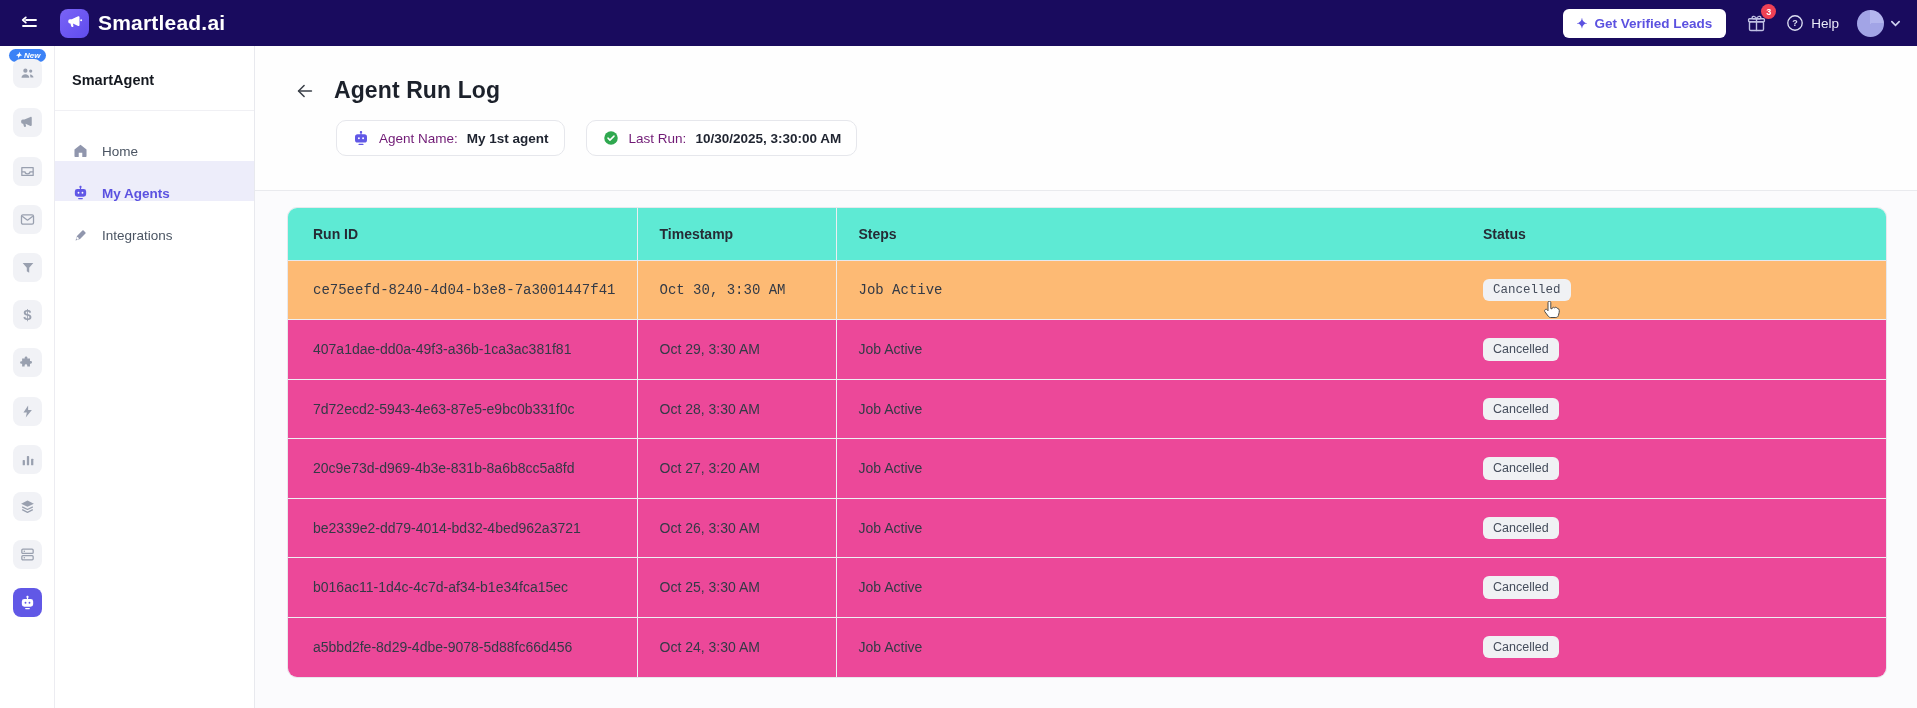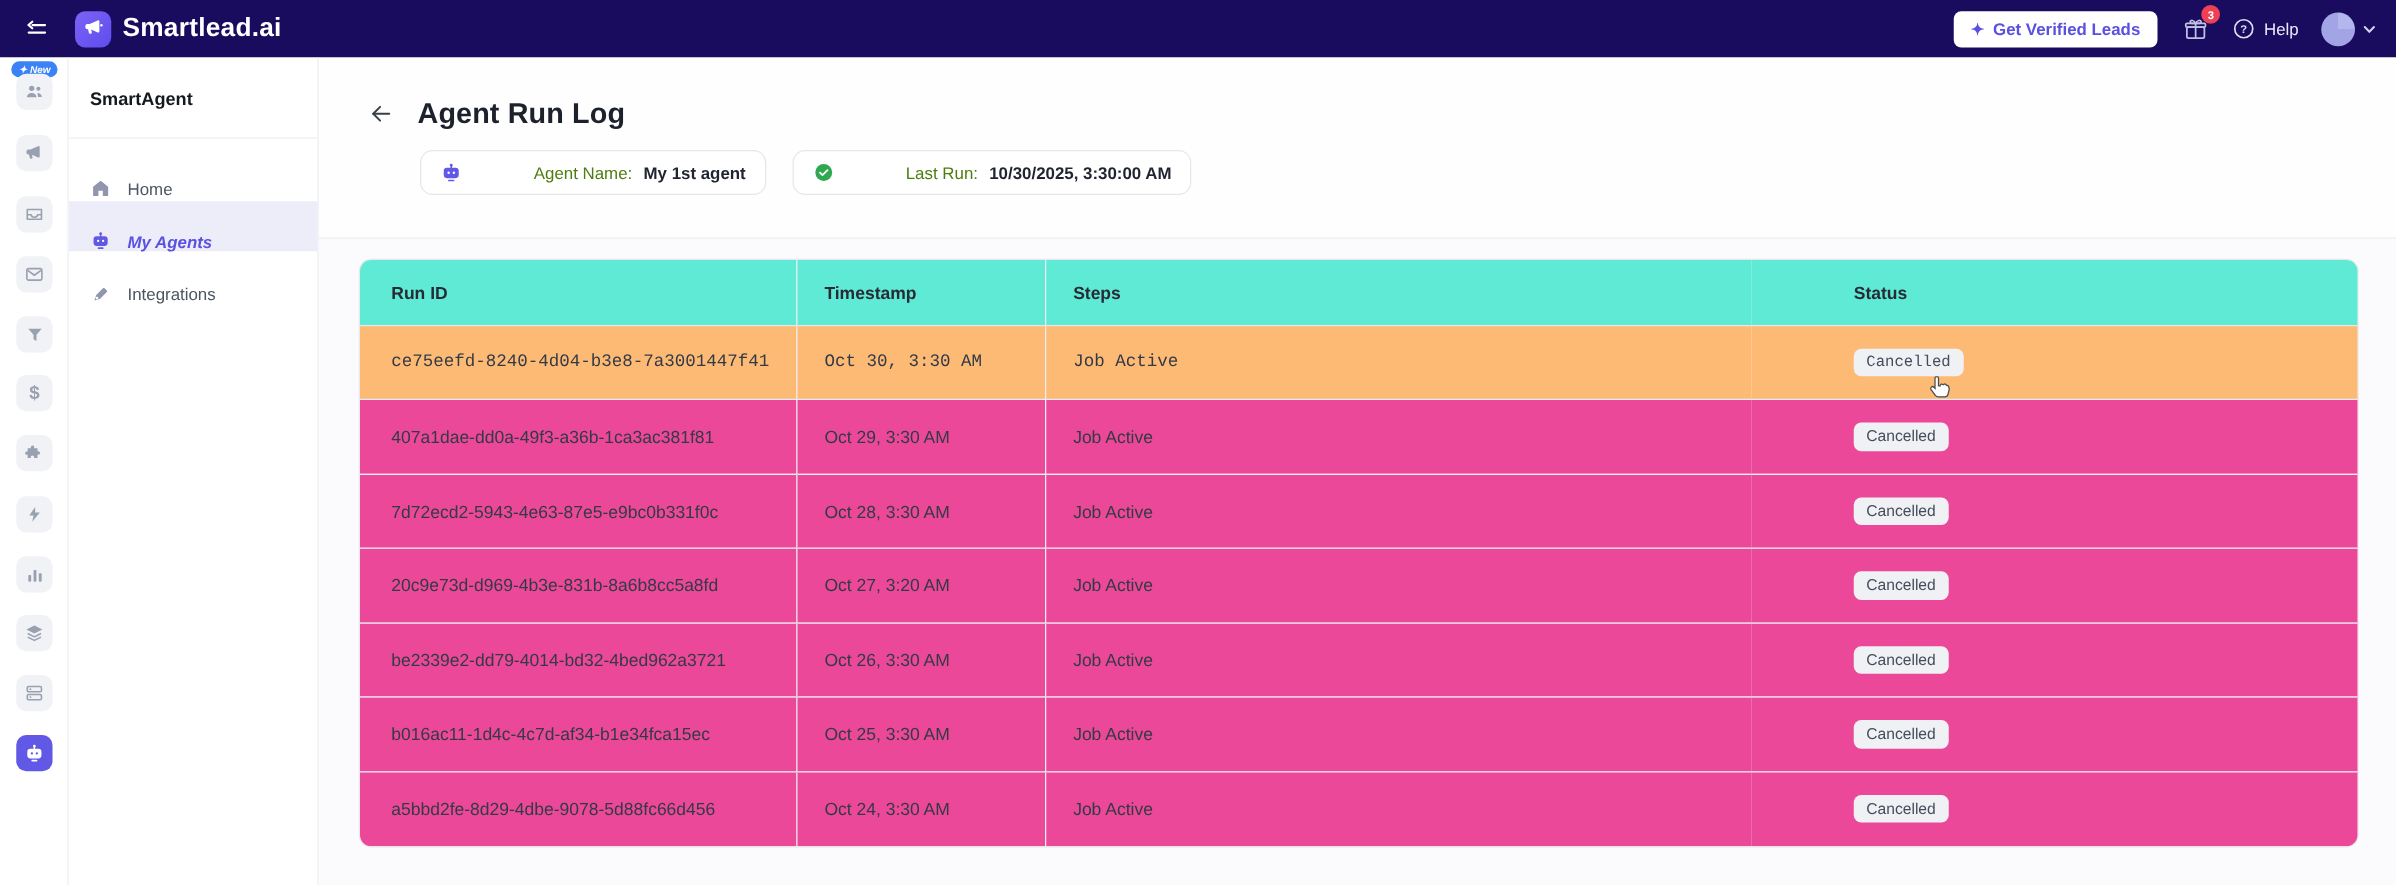--- a/index.html
+++ b/index.html
@@ -40,30 +40,30 @@
   .tile .glyph { color:#99a0af; font-size:15px; font-weight:700; }
   .tile.active { background:#6158e6; }
 
   
   .sidebar { position:relative; width:200px; height:100%; background:#fff; border-right:1px solid #e8e9ee; flex:0 0 200px; }
   .sidebar-title { position:absolute; left:17px; top:26px; font-size:14.5px; font-weight:700; color:#14181f; }
   .sidebar-divider { position:absolute; left:0; top:64px; width:100%; height:1px; background:#f0f0f4; }
   .nav-item { position:absolute; left:0; width:100%; height:40px; display:flex; align-items:flex-end; gap:13px;
               padding:0 17px; font-size:13.5px; color:#4b5563; cursor:pointer; }
   .nav-item .ni-icon { width:17px; display:flex; justify-content:center; }
-  .nav-item.active { background:#ededfa; color:#5b51e0; font-weight:700;font-style:italic; }
+  .nav-item.active { background:#ededfa; color:#5b51e0; font-weight:700; }
 
   
   .main { position:relative; flex:1; height:100%; background:#fefefe; }
   .back-btn { position:absolute; left:38px; top:33px; width:24px; height:24px; display:flex; align-items:center; justify-content:center; cursor:pointer; }
   .page-title { position:absolute; left:79px; top:31px; font-size:23px; font-weight:700; color:#1c212b; letter-spacing:.1px; }
   .chips { position:absolute; left:81px; top:74px; display:flex; gap:21px; }
   .chip { display:inline-flex; align-items:center; gap:9px; height:36px; background:#fff; border:1px solid #e6e7ec;
           border-radius:10px; padding:0 15px; font-size:13.5px; }
-  .chip .chip-label { color:#4d7c0f;margin-left:48px; }
+  .chip .chip-label { color:#701a75; }
   .chip .chip-value { color:#1f2430; font-weight:700; }
   .main-divider { position:absolute; left:0; top:144px; width:100%; height:1px; background:#e9eaee; }
   .content-area { position:absolute; left:0; top:145px; width:100%; height:517px; background:#fbfbfd; }
 
   
   .table-card { position:absolute; left:32px; top:16px; width:1600px; background:#fff; border:1px solid #e7e8ed;
                 border-radius:10px; overflow:hidden; }
   table.runs { width:100%; border-collapse:collapse; table-layout:fixed; }
   table.runs col.c1 { width:349px; } table.runs col.c2 { width:199px; }
   table.runs col.c3 { width:565px; } table.runs col.c4 { width:487px; }

